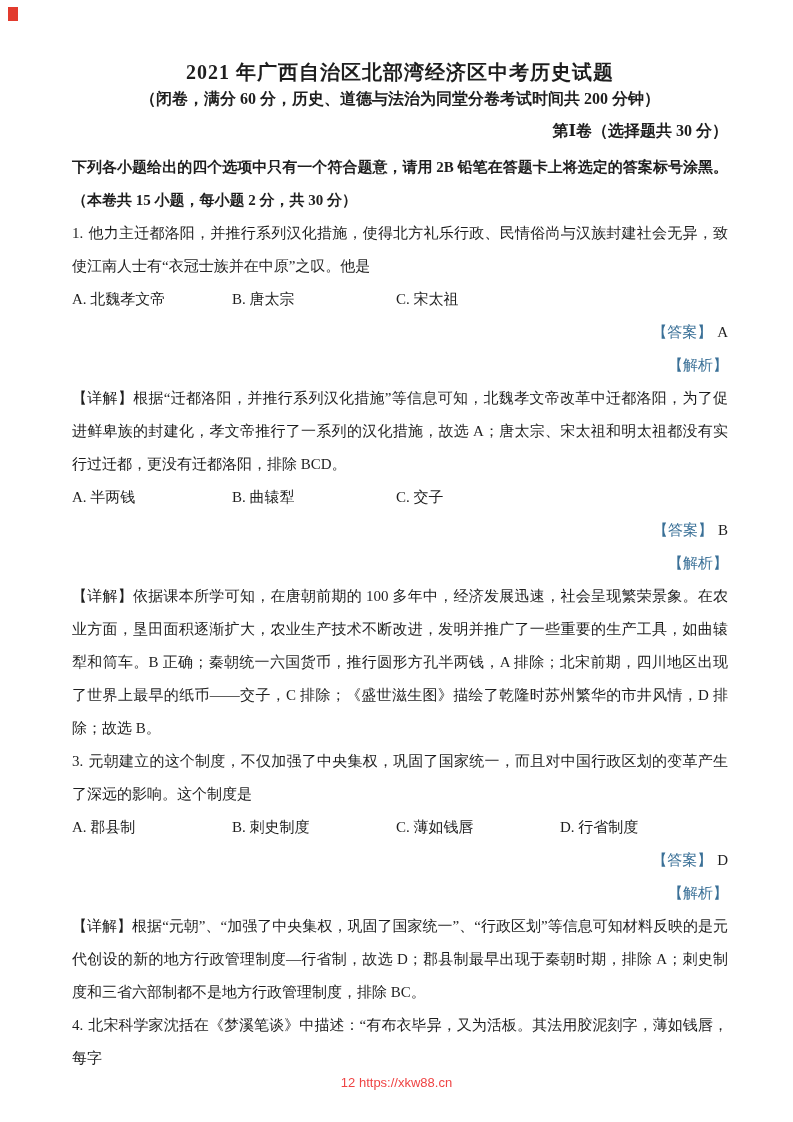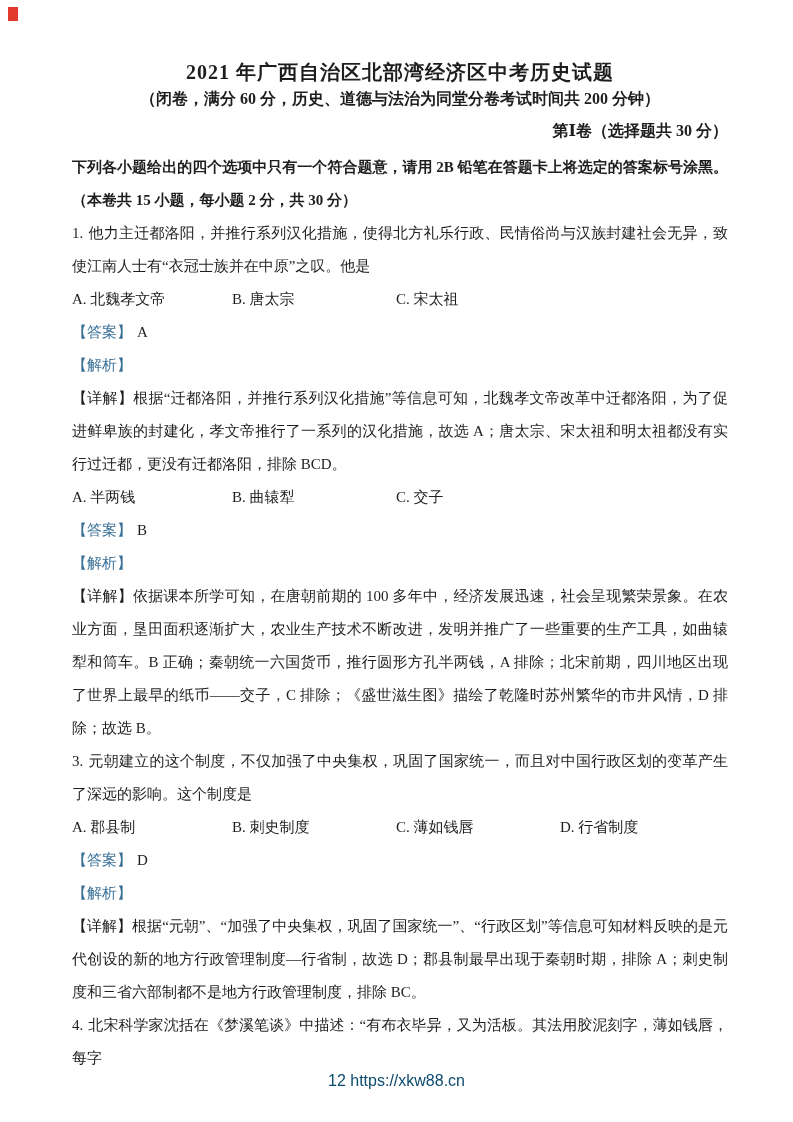--- a/index.html
+++ b/index.html
@@ -26,35 +26,35 @@
     letter-spacing:1px; line-height:28px;
   }
   .doc-subtitle {
     font-size:16px; font-weight:bold;
     text-align:center; margin:0 0 10px 0; line-height:22px;
   }
   .section-head {
     font-size:16px; font-weight:bold;
     text-align:right; margin:0 0 9px 0; line-height:22px;
   }
-  p { margin:0; font-size:15px; line-height:33px; }
+  p { margin:0; font-size:15px; line-height:33px;text-align:right; }
   .instructions { font-weight:bold; text-align:justify;margin-top:8px; }
   .stem, .detail { text-align:justify; }
   .q-num { margin-right:5px; }
   .options {
     display:grid;
     grid-template-columns:160px 164px 164px auto;
     font-size:15px; line-height:33px;
   }
   .blue { color:#3a7097; }
   .answer-value { margin-left:5px; }
   .footer {
     position:absolute; left:0; bottom:32px; width:100%;
     text-align:center;
-    color:#0c4a6e; font-size:16px;
+    color:#ef4444; font-size:13px;
     font-family:"Liberation Sans","DejaVu Sans",sans-serif;
   }
 </style>
 </head>
 <body>
 
 <div class="red-mark"></div>
 
 <div class="page">
 

